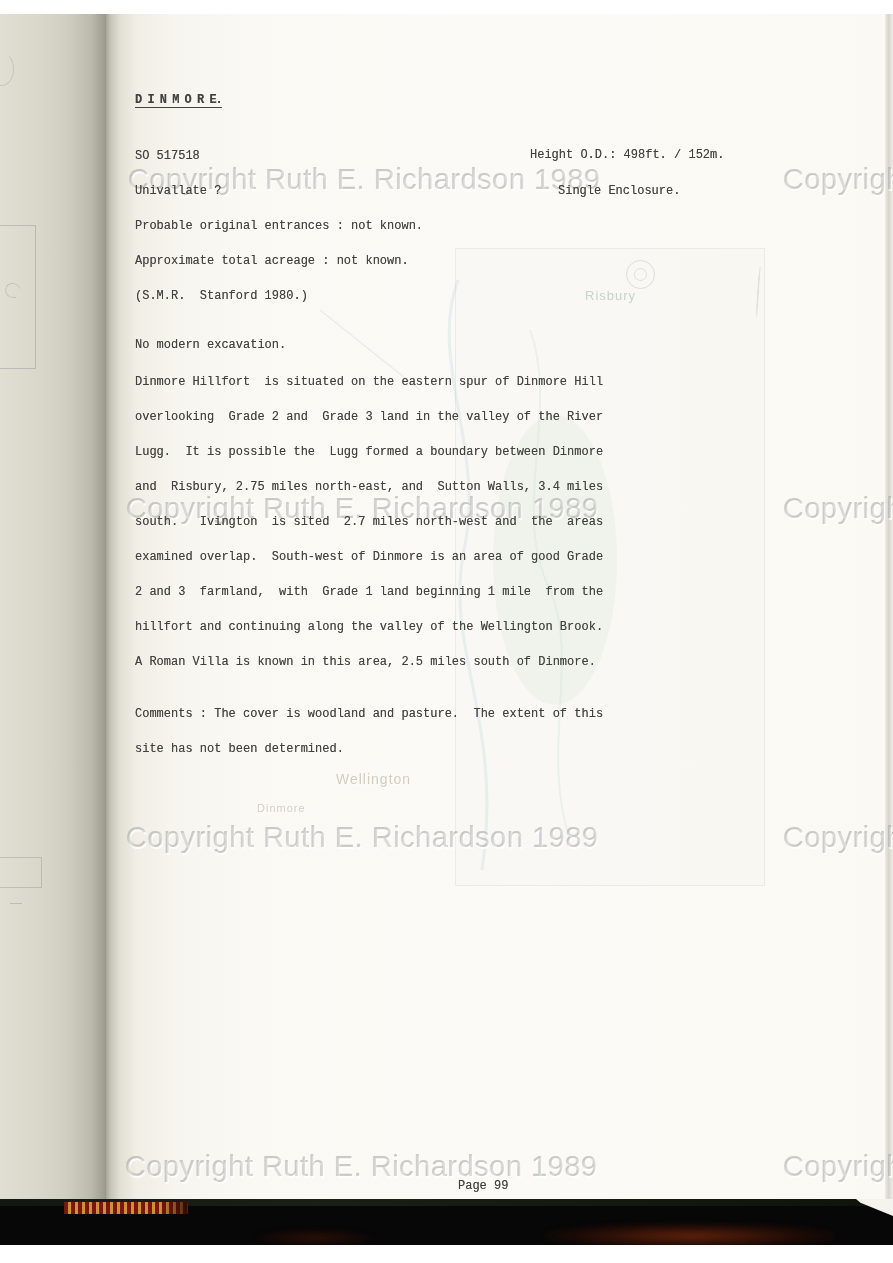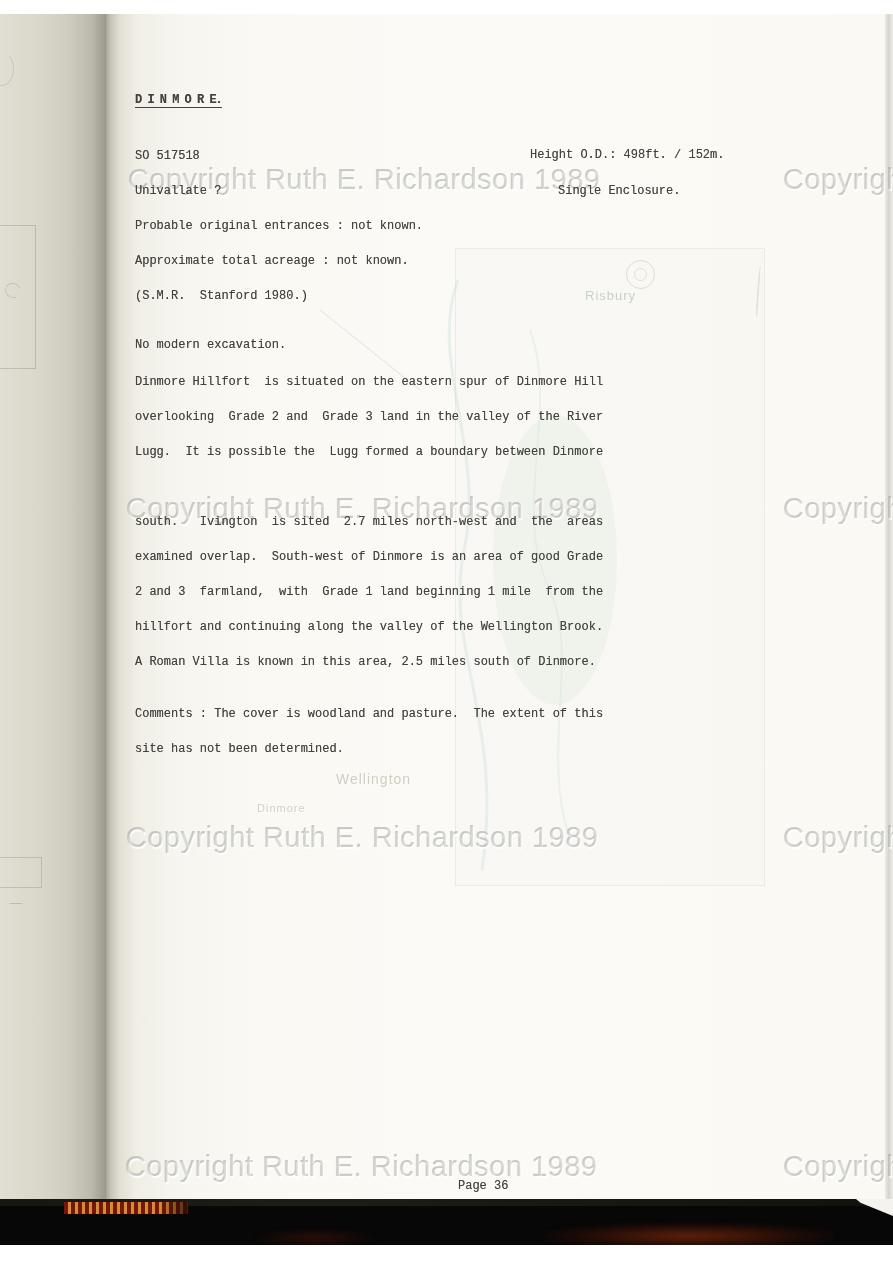--- a/index.html
+++ b/index.html
@@ -116,30 +116,31 @@
   <div class="t" style="left:530px;top:181px;margin-left:28px;">Single Enclosure.</div>
 
   <div class="t" style="left:135px;top:216px;">Probable original entrances : not known.</div>
   <div class="t" style="left:135px;top:251px;">Approximate total acreage : not known.</div>
   <div class="t" style="left:135px;top:286px;text-align:right;">(S.M.R.  Stanford 1980.)</div>
   <div class="t" style="left:135px;top:335px;">No modern excavation.</div>
 
   <div class="t" style="left:135px;top:372px;">Dinmore Hillfort  is situated on the eastern spur of Dinmore Hill</div>
   <div class="t" style="left:135px;top:407px;">overlooking  Grade 2 and  Grade 3 land in the valley of the River</div>
   <div class="t" style="left:135px;top:442px;">Lugg.  It is possible the  Lugg formed a boundary between Dinmore</div>
+  <div class="t" style="left:135px;top:477px;">and  Risbury, 2.75 miles north-east, and  Sutton Walls, 3.4 miles</div>
   <div class="t" style="left:135px;top:512px;">south.   Ivington  is sited  2.7 miles north-west and  the  areas</div>
   <div class="t" style="left:135px;top:547px;">examined overlap.  South-west of Dinmore is an area of good Grade</div>
   <div class="t" style="left:135px;top:582px;">2 and 3  farmland,  with  Grade 1 land beginning 1 mile  from the</div>
   <div class="t" style="left:135px;top:617px;">hillfort and continuing along the valley of the Wellington Brook.</div>
   <div class="t" style="left:135px;top:652px;">A Roman Villa is known in this area, 2.5 miles south of Dinmore.</div>
 
   <div class="t" style="left:135px;top:704px;">Comments : The cover is woodland and pasture.  The extent of this</div>
   <div class="t" style="left:135px;top:739px;">site has not been determined.</div>
 
-  <div class="t" style="left:458px;top:1176px;">Page 36</div>
+  <div class="t" style="left:458px;top:1176px;">Page 99</div>
 
   <div class="black-strip">
     <div class="strip-top-sheen"></div>
     <div class="maroon-glow"></div>
     <div class="maroon-glow-2"></div>
   </div>
   <div class="edge-stripes"></div>
   <div class="corner-right"></div>
 
 </div>

